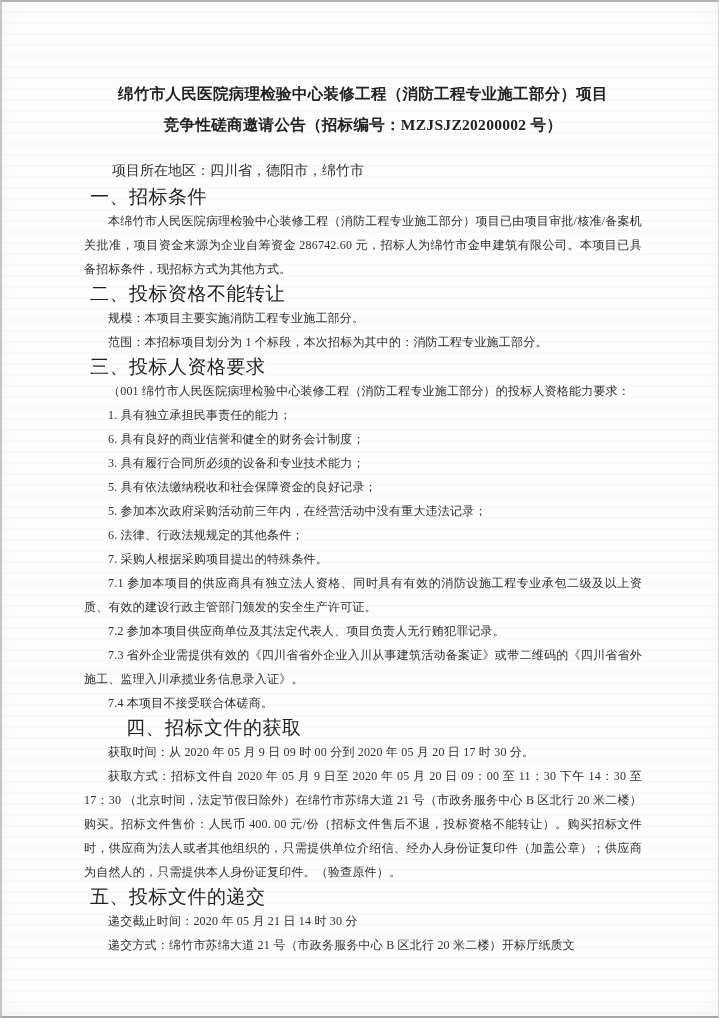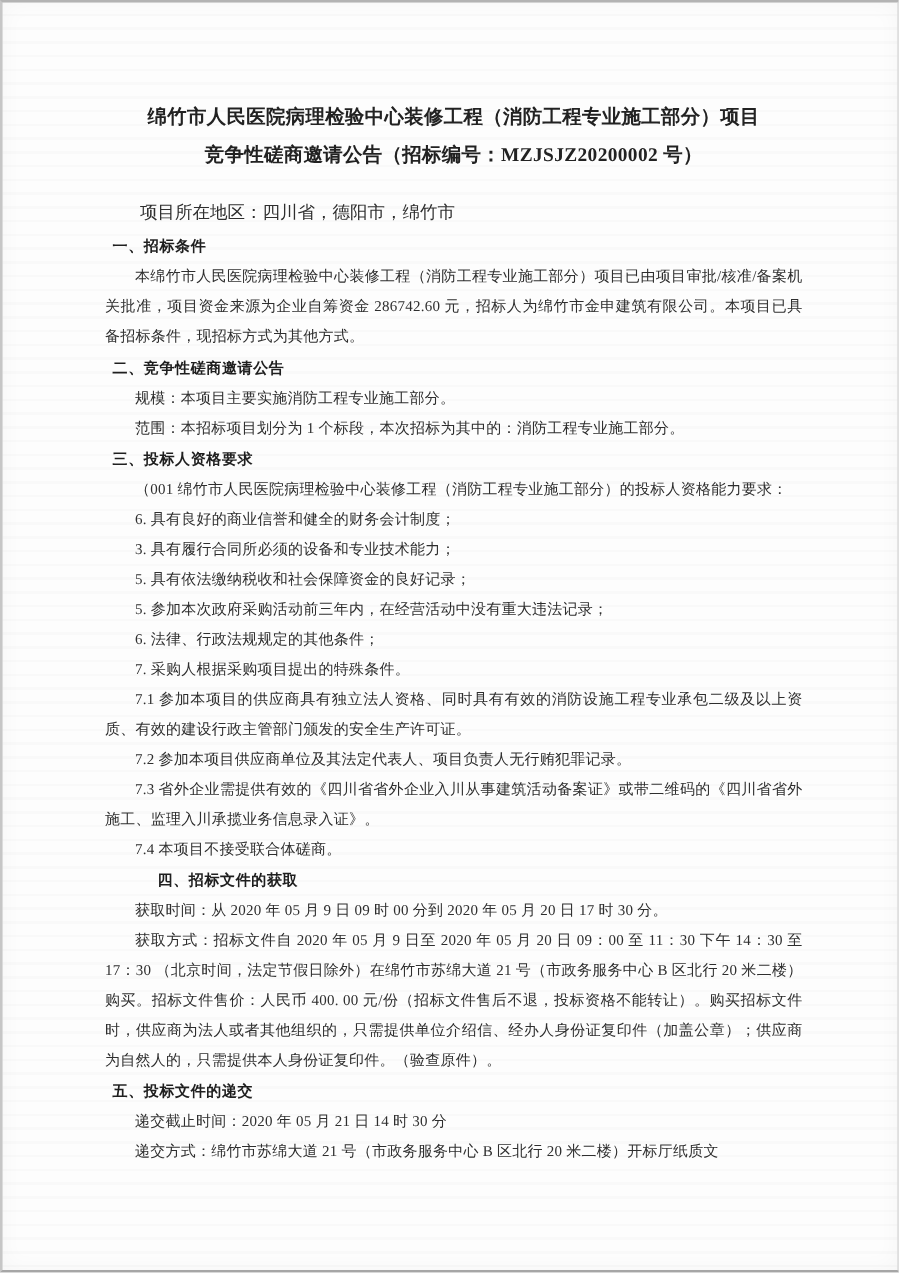--- a/index.html
+++ b/index.html
@@ -39,22 +39,22 @@
   }
   .location {
     margin: 19px 0 0 0;
     font-size: 14px;
     line-height: 24px;
     text-indent: 2em;
   }
   .doc-body { margin-top: 2px; }
   .sec-heading {
     margin: 1px 0 0 6px;
-    font-size: 12px;
-    font-weight: 700;
+    font-size: 19px;
+    font-weight: 400;
     line-height: 24px;
     color: #1f1f1f;
     letter-spacing: 0.5px;
   }
   .sec-heading.heading-indented { margin-left: 42px; }
   .doc-body p {
     margin: 0;
     font-size: 12px;
     line-height: 24px;
     text-indent: 2em;
@@ -68,27 +68,28 @@
 <div class="scan-page">
   <h1 class="title">绵竹市人民医院病理检验中心装修工程（消防工程专业施工部分）项目</h1>
   <h1 class="title">竞争性磋商邀请公告（招标编号：MZJSJZ20200002 号）</h1>
   <p class="location">项目所在地区：四川省，德阳市，绵竹市</p>
   <div class="doc-body" id="doc-sections">
       <section>
         <h2 class="sec-heading">一、招标条件</h2>
         <p>本绵竹市人民医院病理检验中心装修工程（消防工程专业施工部分）项目已由项目审批/核准/备案机关批准，项目资金来源为企业自筹资金 286742.60 元，招标人为绵竹市金申建筑有限公司。本项目已具备招标条件，现招标方式为其他方式。</p>
       </section>
       <section>
-        <h2 class="sec-heading">二、竞争性磋商邀请公告</h2>
+        <h2 class="sec-heading">二、投标资格不能转让</h2>
         <p>规模：本项目主要实施消防工程专业施工部分。</p>
         <p>范围：本招标项目划分为 1 个标段，本次招标为其中的：消防工程专业施工部分。</p>
       </section>
       <section>
         <h2 class="sec-heading">三、投标人资格要求</h2>
         <p>（001 绵竹市人民医院病理检验中心装修工程（消防工程专业施工部分）的投标人资格能力要求：</p>
+        <p>1. 具有独立承担民事责任的能力；</p>
         <p>6. 具有良好的商业信誉和健全的财务会计制度；</p>
         <p>3. 具有履行合同所必须的设备和专业技术能力；</p>
         <p>5. 具有依法缴纳税收和社会保障资金的良好记录；</p>
         <p>5. 参加本次政府采购活动前三年内，在经营活动中没有重大违法记录；</p>
         <p>6. 法律、行政法规规定的其他条件；</p>
         <p>7. 采购人根据采购项目提出的特殊条件。</p>
         <p>7.1 参加本项目的供应商具有独立法人资格、同时具有有效的消防设施工程专业承包二级及以上资质、有效的建设行政主管部门颁发的安全生产许可证。</p>
         <p>7.2 参加本项目供应商单位及其法定代表人、项目负责人无行贿犯罪记录。</p>
         <p>7.3 省外企业需提供有效的《四川省省外企业入川从事建筑活动备案证》或带二维码的《四川省省外施工、监理入川承揽业务信息录入证》。</p>
         <p>7.4 本项目不接受联合体磋商。</p>

